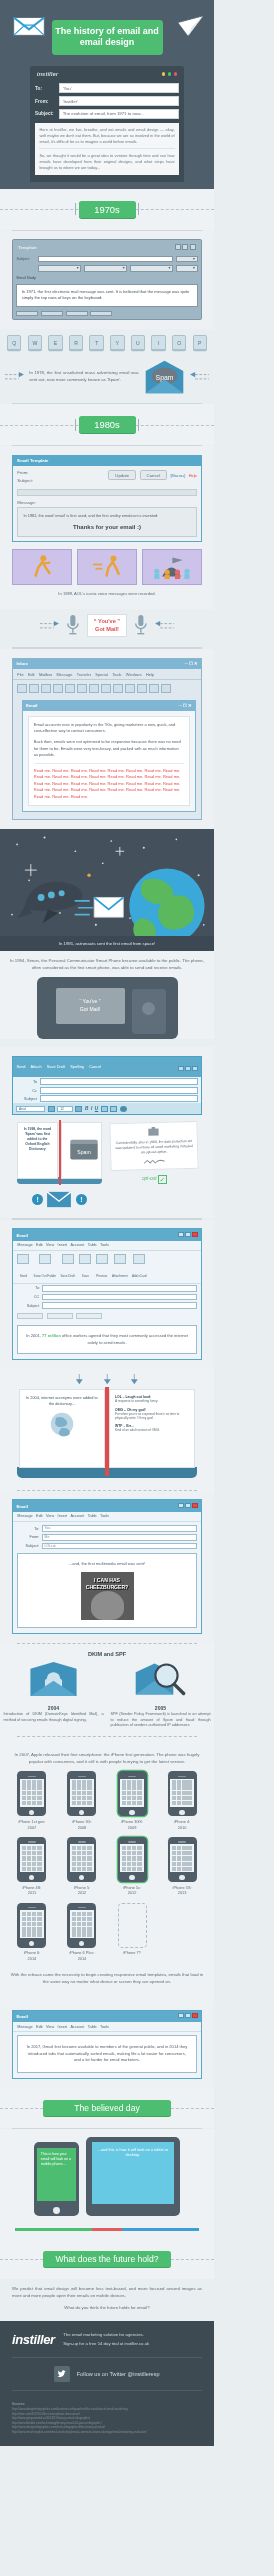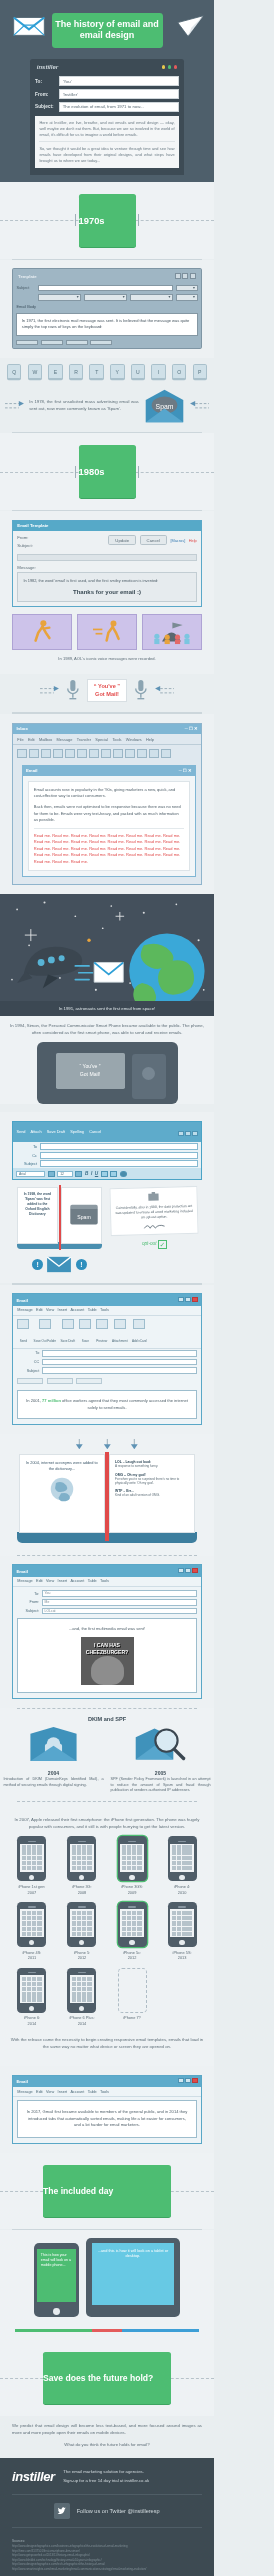--- a/index.html
+++ b/index.html
@@ -6,21 +6,21 @@
   html,body { background:#e9eef0; }
   body {
     width:214px; height:2576px; position:relative; overflow:hidden;
     font-family:"Liberation Sans", sans-serif; color:#4d5b63;
   }
   .page { width:214px; position:relative; }
 
   
   .header { background:#4e5f6b; padding:8.6px 0 0 0; position:relative; }
   .hdr-title {
-    width:111px; margin:4px auto 0; background:#4dbd72; color:#fff;
+    width:111px; margin:11px auto 0; background:#4dbd72; color:#fff;
     border-radius:3.4px; text-align:center; font-size:9px; line-height:11px;
     padding:6.9px 3.4px; font-weight:600;
   }
   .env-left { position:absolute; left:12px; top:13.7px; }
   .plane-right { position:absolute; right:8.6px; top:13.7px; }
 
   .mailwin { width:154px; margin:10.3px auto 0; background:#3d4b55; border-radius:2.6px 2.6px 0 0; padding:4.3px 5.1px 6.9px; }
   .mw-bar { display:flex; align-items:center; justify-content:space-between; padding:0.9px 1.7px 3.4px; }
   .mw-logo { color:#cfd8dd; font-size:6px; font-style:italic; font-weight:700; }
   .mw-dots { display:flex; gap:2.6px; }
@@ -33,21 +33,21 @@
   .mw-body hr { border:0; border-top:0.9px solid #dde3e6; margin:3.4px 0; }
 
   
   .decade-wrap { position:relative; padding:12px 0; background:#eef2f4; }
   .decade-wrap:before {
     content:""; position:absolute; left:0; right:0; top:50%;
     border-top:0.9px dashed #b7c3ca;
   }
   .decade {
     position:relative; width:57px; margin:0 auto; background:#4dbd72; color:#fff;
-    text-align:left; border-radius:2.6px; font-size:9.4px; padding:21px 0; font-weight:700;
+    text-align:center; border-radius:2.6px; font-size:9.4px; padding:3px 0; font-weight:400;
     z-index:2; box-shadow:0 0.9px 0 #3da561;
   }
   .decade.wide { width:128px; font-size:8.6px; }
   .tick { position:absolute; top:50%; width:0.9px; height:12px; background:#9fb0b8; margin-top:-6px; z-index:1;}
   .tick.l { left:75px; } .tick.r { right:75px; }
 
   .band { background:#eef2f4; }
   .rule { height:0.9px; background:#ccd6db; margin:0 12px; }
 
   
@@ -1169,21 +1169,21 @@
       </div>
       <div class="w2k-body" style="padding:8.6px 6.9px">
         <p>In 2017, Gmail first became available to members of the general public, and in 2014 they introduced tabs that automatically sorted emails, making life a lot easier for consumers, and a lot harder for email marketers.</p>
       </div>
     </div>
   </div>
 
   <div class="decade-wrap">
     <i class="tick l"></i>
     <i class="tick r"></i>
-    <div class="decade wide">The included day</div>
+    <div class="decade wide">The believed day</div>
   </div>
   <div class="rule"></div>
 
   <div class="band">
     <div class="today">
       <div class="tphone">
         <div class="scr">
           <p>This is how your email will look on a mobile phone...</p>
         </div>
         <div class="home"></div>
@@ -1198,21 +1198,21 @@
       <i style="flex:3;background:#4dbd72"></i>
       <i style="flex:1.2;background:#e35b5b"></i>
       <i style="flex:3;background:#3d9fd6"></i>
     </div>
     <div style="height:8.6px"></div>
   </div>
 
   <div class="decade-wrap">
     <i class="tick l"></i>
     <i class="tick r"></i>
-    <div class="decade wide">Save does the future hold?</div>
+    <div class="decade wide">What does the future hold?</div>
   </div>
   <div class="futxt">We predict that email design will become less text-based, and more focused around images as more and more people open their emails on mobile devices.</div>
   <div class="futxt c">What do you think the future holds for email?</div>
 
   <div class="foot">
     <div class="foot-top">
       <div class="brand">instiller</div>
       <div>
         <p>The email marketing solution for agencies.</p>
         <p>Sign-up for a free 14 day trial at instiller.co.uk</p>

